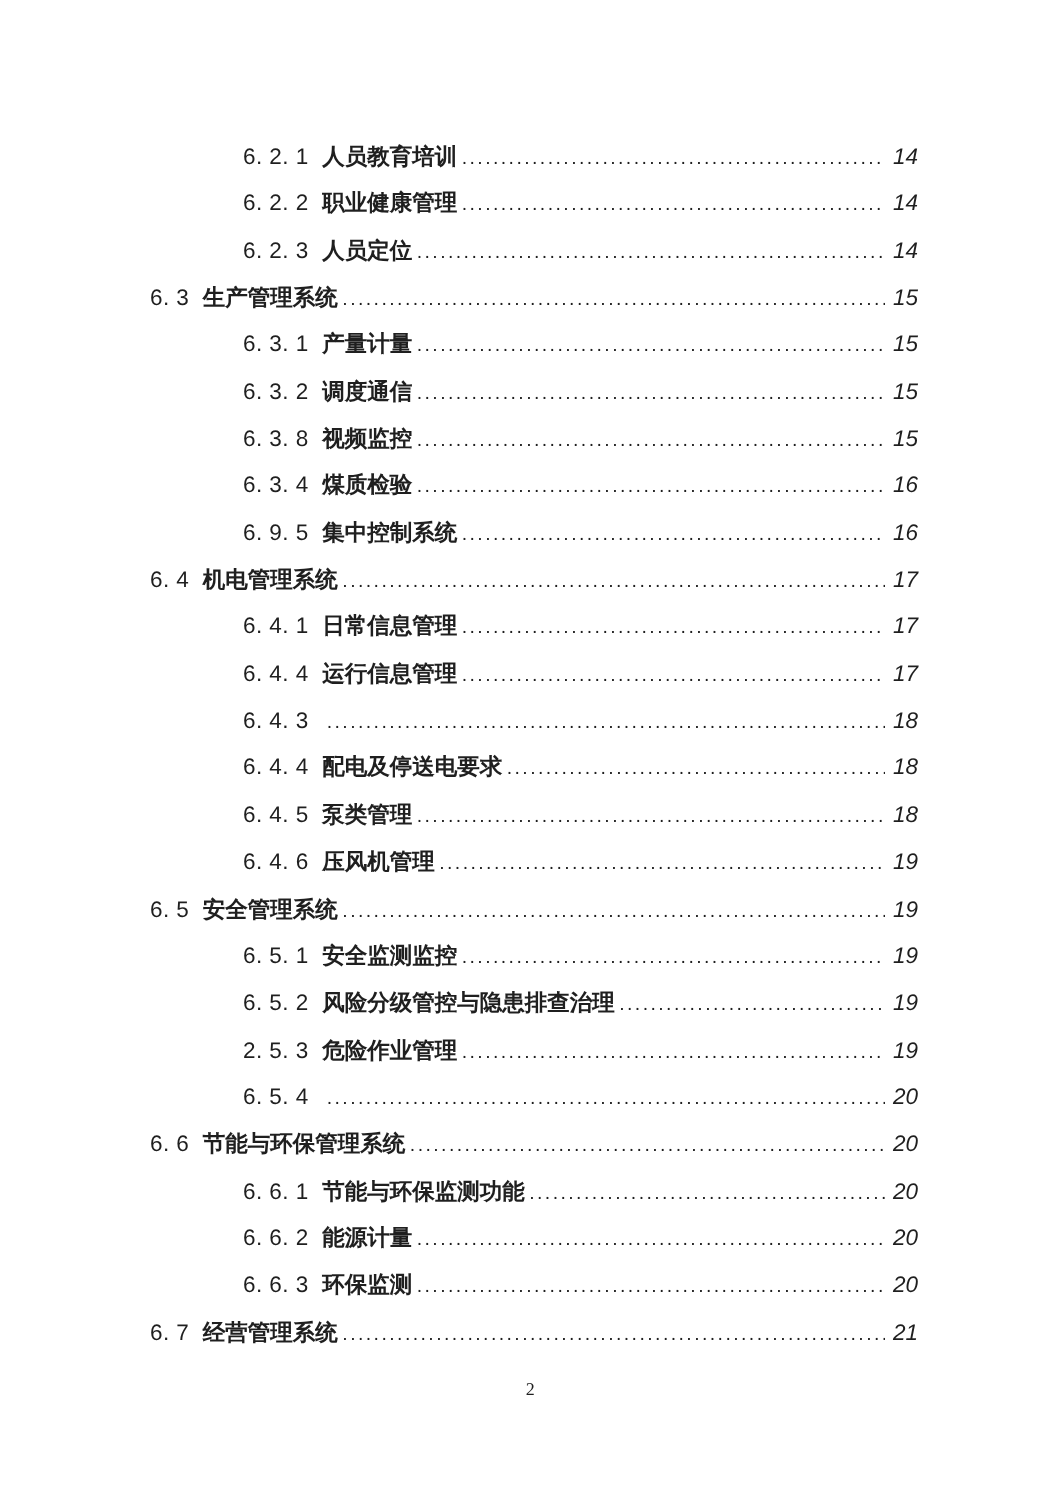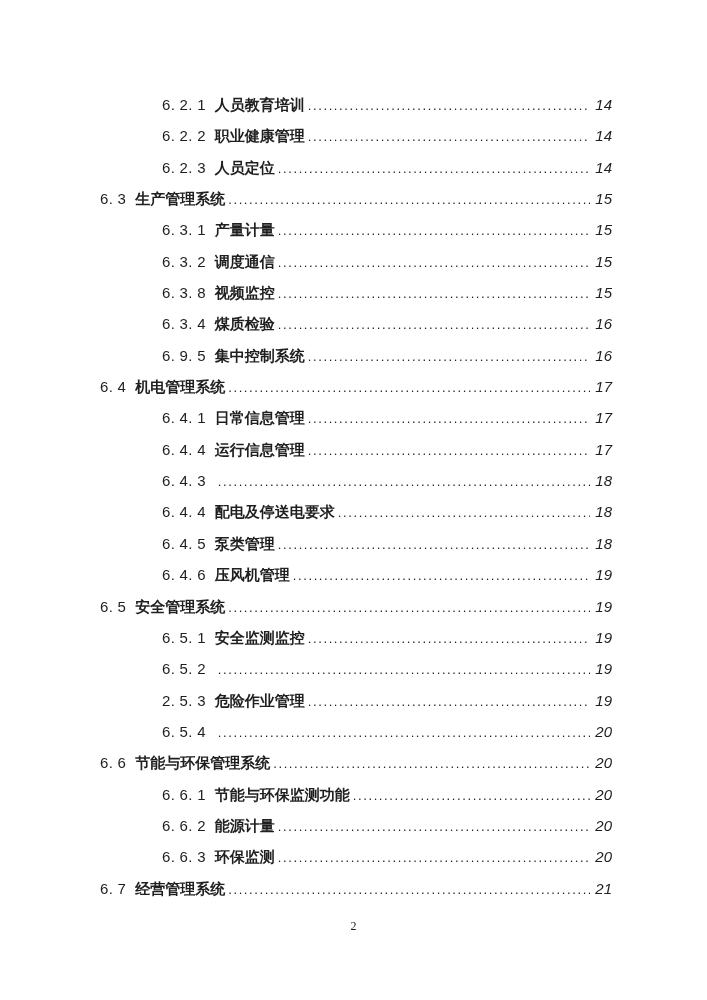--- a/index.html
+++ b/index.html
@@ -195,20 +195,21 @@
 
     <div class="toc-row lvl3">
       <span class="toc-num">6. 5. 1</span>
       <span class="toc-title">安全监测监控</span>
       <span class="toc-leader">............................................................................................................................................................................................................................</span>
       <span class="toc-page">19</span>
     </div>
 
     <div class="toc-row lvl3">
       <span class="toc-num">6. 5. 2</span>
+      <span class="toc-title">风险分级管控与隐患排查治理</span>
       <span class="toc-leader">............................................................................................................................................................................................................................</span>
       <span class="toc-page">19</span>
     </div>
 
     <div class="toc-row lvl3">
       <span class="toc-num">2. 5. 3</span>
       <span class="toc-title">危险作业管理</span>
       <span class="toc-leader">............................................................................................................................................................................................................................</span>
       <span class="toc-page">19</span>
     </div>

